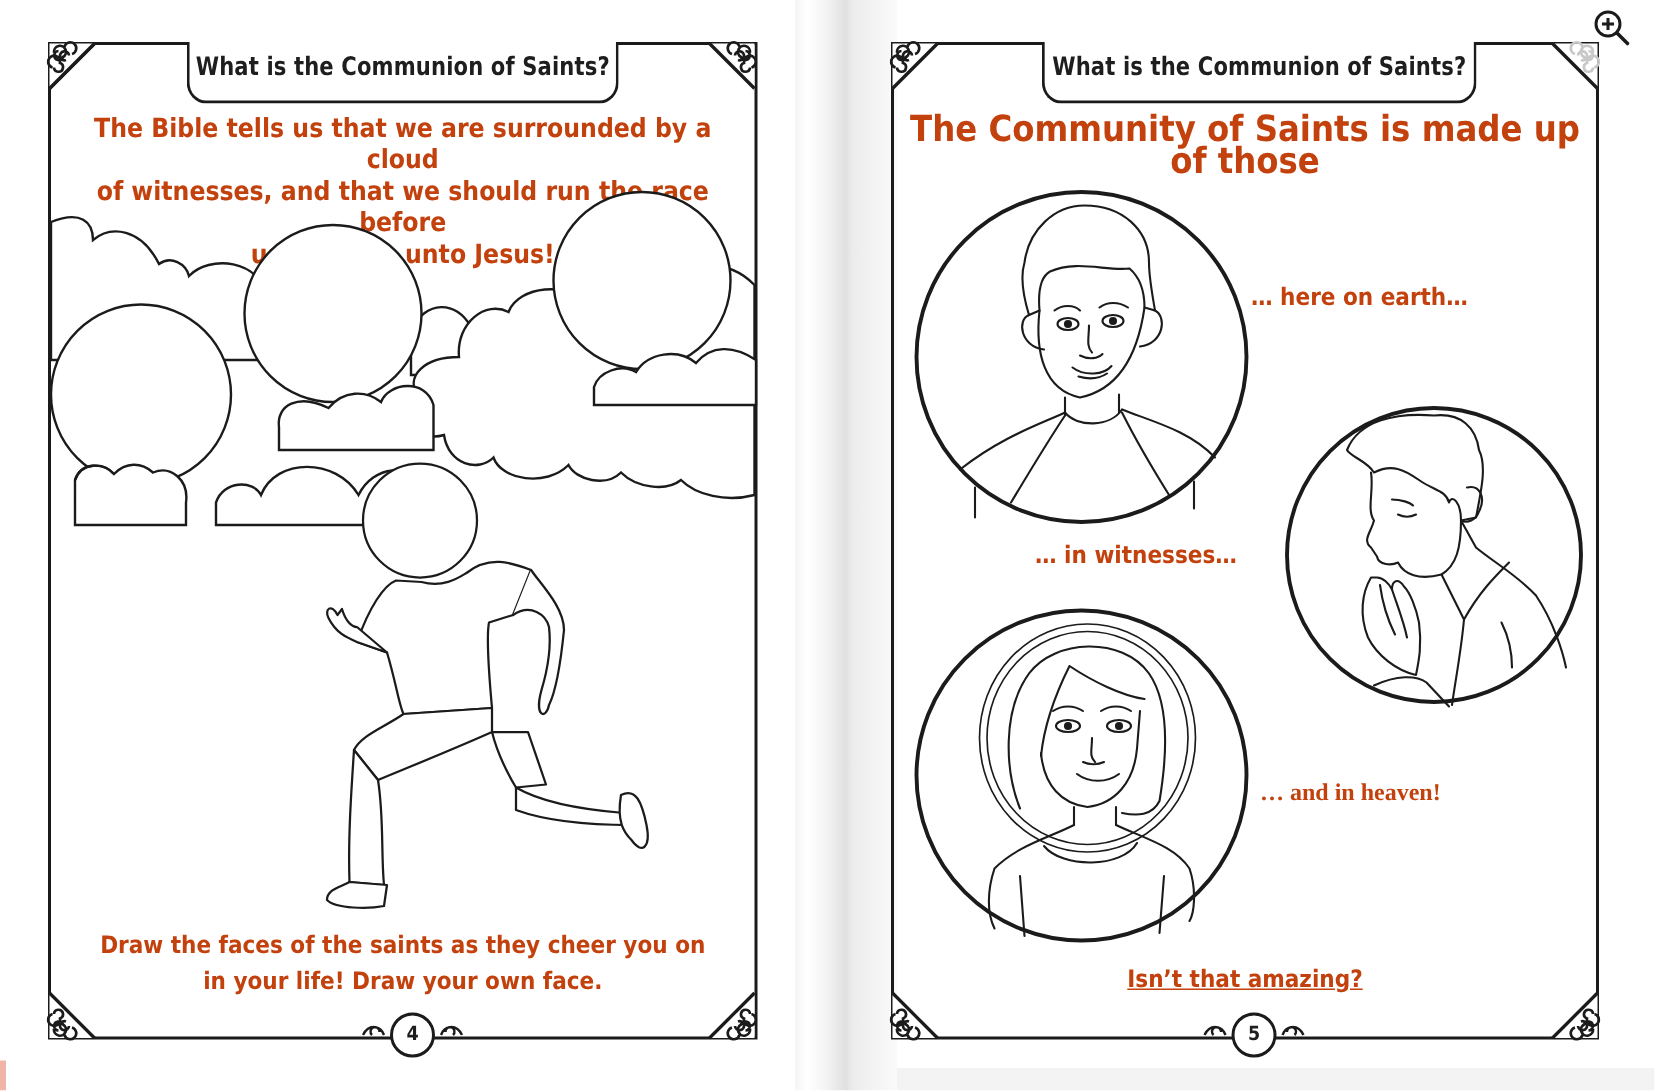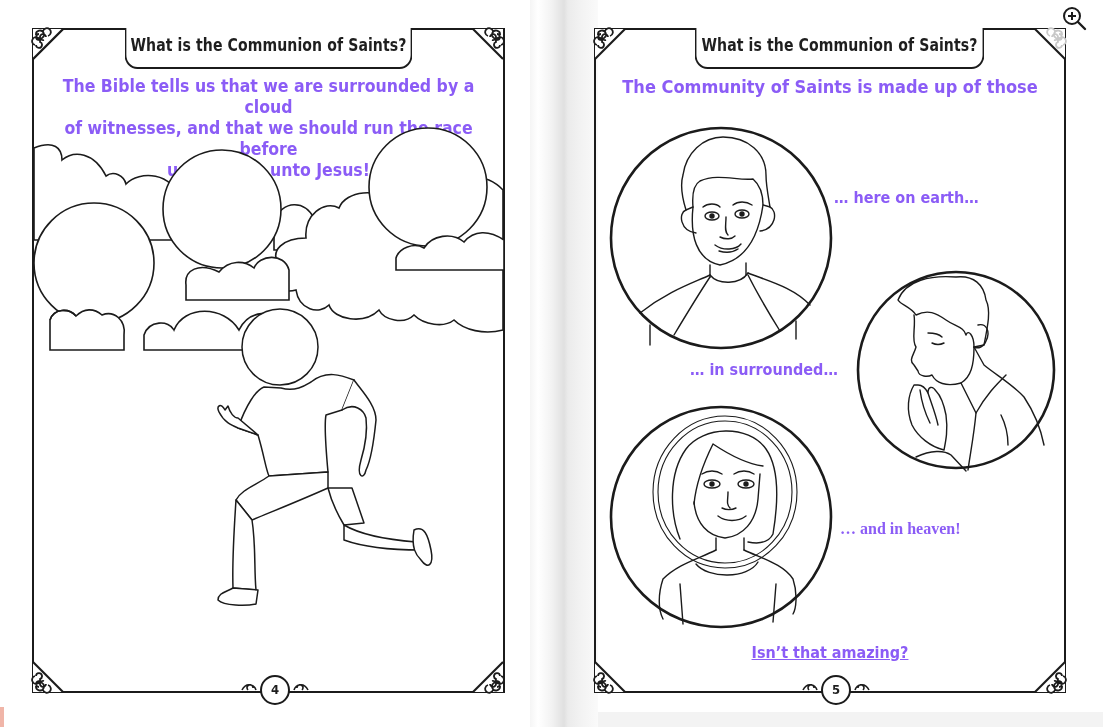--- a/index.html
+++ b/index.html
@@ -4,21 +4,21 @@
 <style>
   html, body { margin:0; padding:0; }
   body { width:1103px; height:727px; position:relative; overflow:hidden; background:#ffffff; font-family:"DejaVu Sans Condensed","DejaVu Sans","Liberation Sans",sans-serif; color:#1e1e1e; }
   .gutter { position:absolute; left:530px; top:0; width:68px; height:727px;
     background:linear-gradient(to right,#f5f5f5 0px,#ffffff 8px,#f2f2f2 22px,#e0e0e0 34px,#ebebeb 38px,#f3f3f3 52px,#fafafa 68px); }
   .bottom-strip { position:absolute; left:598px; top:712px; width:505px; height:15px; background:#f3f3f3; }
   .page { position:absolute; top:0; height:529px; }
   .frame { position:absolute; border:2.6px solid #1b1b1b; box-sizing:border-box; }
   .title-tab { position:absolute; border:2.3px solid #1b1b1b; border-top:none; border-radius:0 0 14px 14px; background:#fff; box-sizing:border-box;
     font-weight:bold; font-size:17px; text-align:center; line-height:34px; letter-spacing:0.1px; transform:scaleX(0.92); transform-origin:center; }
-  .text { position:absolute; font-weight:bold; text-align:center; color:#8b5cf6; }
+  .text { position:absolute; font-weight:bold; text-align:center; color:#c2410c; }
   .t-intro { font-size:17.5px; line-height:21px; }
   .t-cap { font-size:16px; }
   svg.art { position:absolute; overflow:visible; }
   .corner { position:absolute; width:34px; height:34px; }
   .pnum { position:absolute; width:30px; height:30px; border:2.4px solid #1b1b1b; border-radius:50%; background:#fff; box-sizing:border-box;
     font-weight:bold; font-size:13px; text-align:center; line-height:25px; }
   .zoom-btn { position:absolute; left:1061px; top:6px; width:26px; height:26px; cursor:pointer; }
   .edge-mark { position:absolute; left:0; top:707px; width:4px; height:20px; background:#f0b5a8; }
 </style>
 </head>
@@ -96,20 +96,24 @@
       <path d="M20 190 C18 220 16 250 17 278 L40 280 C38 260 40 235 36 210 Z"></path>
 
       <path d="M17 278 C10 282 2 283 2 290 C8 296 30 296 40 294 L42 280 Z"></path>
 
       <path d="M128 215 C145 225 175 230 200 232 L205 240 C180 240 150 238 128 230 Z"></path>
 
       <path d="M198 220 C208 215 212 225 215 240 C218 255 212 260 205 250 C200 245 195 238 198 220Z"></path>
     </g>
   </svg>
 
+  <div class="text t-cap" style="left:40px;top:618px;width:457px;line-height:24px;">
+    <div>Draw the faces of the saints as they cheer you on</div>
+    <div>in your life! Draw your own face.</div>
+  </div>
 
   <svg class="art" style="left:240px;top:676px;" width="70" height="22" viewBox="0 0 70 22">
     <path d="M2 14 C6 6 14 8 16 14 M8 14 a3 3 0 1 1 5 -2 M68 14 C64 6 56 8 54 14 M62 14 a3 3 0 1 0 -5 -2" stroke="#1b1b1b" stroke-width="1.6" fill="none"></path>
   </svg>
   <div class="pnum" style="left:260px;top:675px;">4</div>
 </div>
 
 <div class="page" style="left:598px;width:505px;">
   <div class="frame" style="left:-4px;top:28px;width:472px;height:665px;"></div>
 
@@ -129,21 +133,21 @@
     <path d="M5 8 a4 4 0 1 1 6 3 a3 3 0 1 1 -3 -4 M12 4 a4 4 0 1 1 5 5 M4 18 a4 4 0 1 1 5 -3 a3 3 0 1 1 -4 3 M15 10 a3 3 0 1 0 -2 3" stroke="#1b1b1b" stroke-width="1.8" fill="none"></path>
   </svg>
   <svg class="corner" style="left:435px;top:660px;transform:scale(-1,-1);" viewBox="0 0 34 34">
     <path d="M2 32 L2 2 L32 2 Z" fill="#fff"></path>
     <path d="M2 32 L32 2" stroke="#1b1b1b" stroke-width="2.2"></path>
     <path d="M5 8 a4 4 0 1 1 6 3 a3 3 0 1 1 -3 -4 M12 4 a4 4 0 1 1 5 5 M4 18 a4 4 0 1 1 5 -3 a3 3 0 1 1 -4 3 M15 10 a3 3 0 1 0 -2 3" stroke="#1b1b1b" stroke-width="1.8" fill="none"></path>
   </svg>
 
   <div class="title-tab" style="left:84px;top:28px;width:315px;height:41px;">What is the Communion of Saints?</div>
 
-  <div class="text t-intro" style="left:0;top:76px;width:464px;font-size:18px;">
+  <div class="text t-intro" style="left:0;top:76px;width:464px;font-size:24px;">
     <div>The Community of Saints is made up of those</div>
   </div>
 
   <svg class="art" style="left:10px;top:125px;" width="226" height="226" viewBox="0 0 226 226">
     <circle cx="113" cy="113" r="110" fill="#fff" stroke="#1b1b1b" stroke-width="2.6"></circle>
     <g fill="none" stroke="#1b1b1b" stroke-width="1.4" stroke-linecap="round">
       <path d="M75 50 C78 28 95 12 115 12 C140 12 158 28 158 50 C158 60 160 70 162 82 L155 80 C155 70 152 60 145 54 C130 56 110 48 92 56 C85 60 84 70 85 82 L78 85 C74 72 72 60 75 50Z"></path>
       <path d="M85 82 C82 110 88 135 112 140 C136 135 150 115 155 80"></path>
       <path d="M78 85 C70 88 72 106 88 108 M162 82 C170 86 168 104 152 106"></path>
       <path d="M95 82 C100 78 108 78 112 82 M125 80 C130 76 138 76 144 80"></path>
@@ -169,21 +173,21 @@
       <path d="M58 50 C60 62 55 75 60 82 C58 90 52 95 58 100 L62 106 C63 112 72 112 76 110 C80 118 90 122 105 118 C115 112 118 100 118 82"></path>
       <path d="M122 60 C130 58 135 66 130 76 C128 82 122 84 118 82"></path>
       <path d="M72 68 C78 68 84 70 86 72 M76 78 C80 80 84 80 88 78"></path>
       <path d="M118 82 L128 100 M105 118 L120 148 C130 130 140 120 150 110 M128 100 C140 110 155 118 168 132 C180 150 186 170 188 180"></path>
       <path d="M120 148 C118 170 114 190 112 205 M145 150 C150 160 152 170 152 180"></path>
       <path d="M58 120 C52 130 50 145 56 160 C62 172 75 182 88 185 C90 175 92 165 90 150 C88 140 84 130 80 126 C76 120 72 122 72 128 C70 124 66 120 62 120 Z"></path>
       <path d="M64 125 C66 140 70 150 74 158 M72 128 C76 140 80 150 82 160"></path>
       <path d="M60 192 C75 185 88 185 95 190 L110 206"></path>
     </g>
   </svg>
-  <div class="text t-cap" style="left:92px;top:360px;text-align:left;white-space:nowrap;">… in surrounded…</div>
+  <div class="text t-cap" style="left:92px;top:360px;text-align:left;white-space:nowrap;">… in witnesses…</div>
 
   <svg class="art" style="left:10px;top:404px;" width="226" height="226" viewBox="0 0 226 226">
     <circle cx="113" cy="113" r="110" fill="#fff" stroke="#1b1b1b" stroke-width="2.6"></circle>
     <g fill="none" stroke="#1b1b1b" stroke-linecap="round">
       <ellipse cx="117" cy="88" rx="72" ry="76" stroke-width="1.1"></ellipse>
       <ellipse cx="117" cy="88" rx="67" ry="71" stroke-width="1.1"></ellipse>
       <g stroke-width="1.4">
         <path d="M72 135 C62 110 60 70 78 45 C95 22 140 20 158 45 C172 65 170 100 165 130 C160 140 150 140 140 138"></path>
         <path d="M105 40 C95 60 88 80 86 100 M105 40 C120 50 140 60 155 62"></path>
         <path d="M86 98 C88 120 100 132 117 134 C135 132 148 118 150 95 L152 70"></path>

